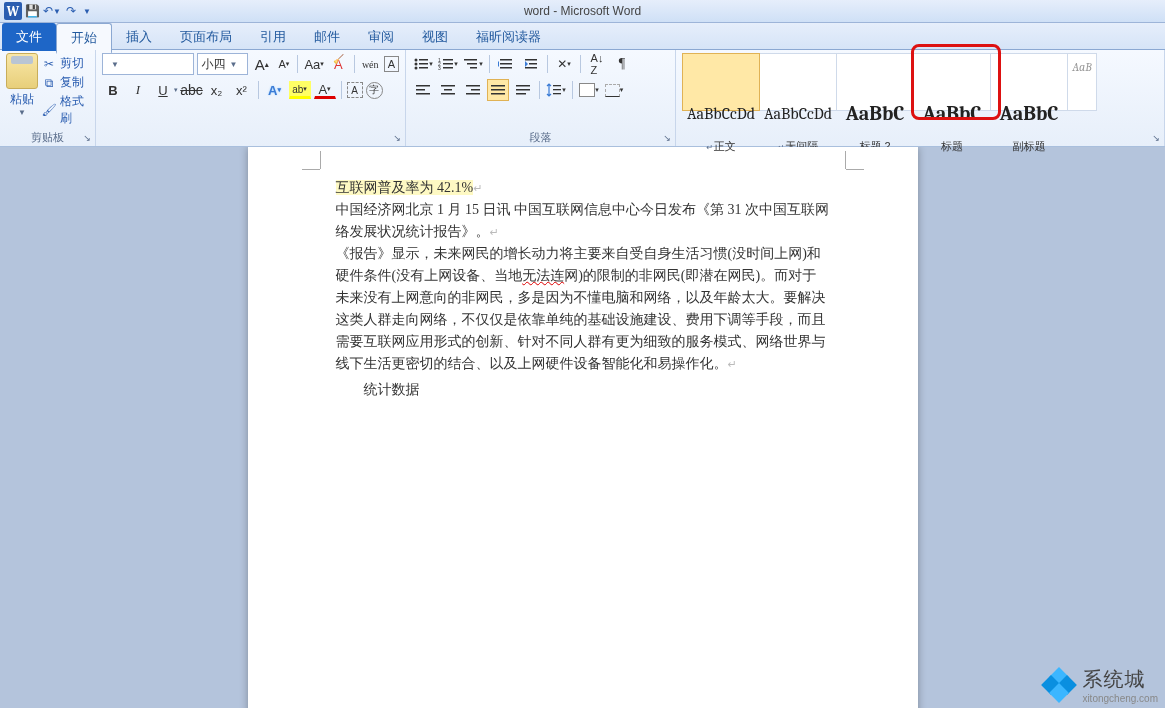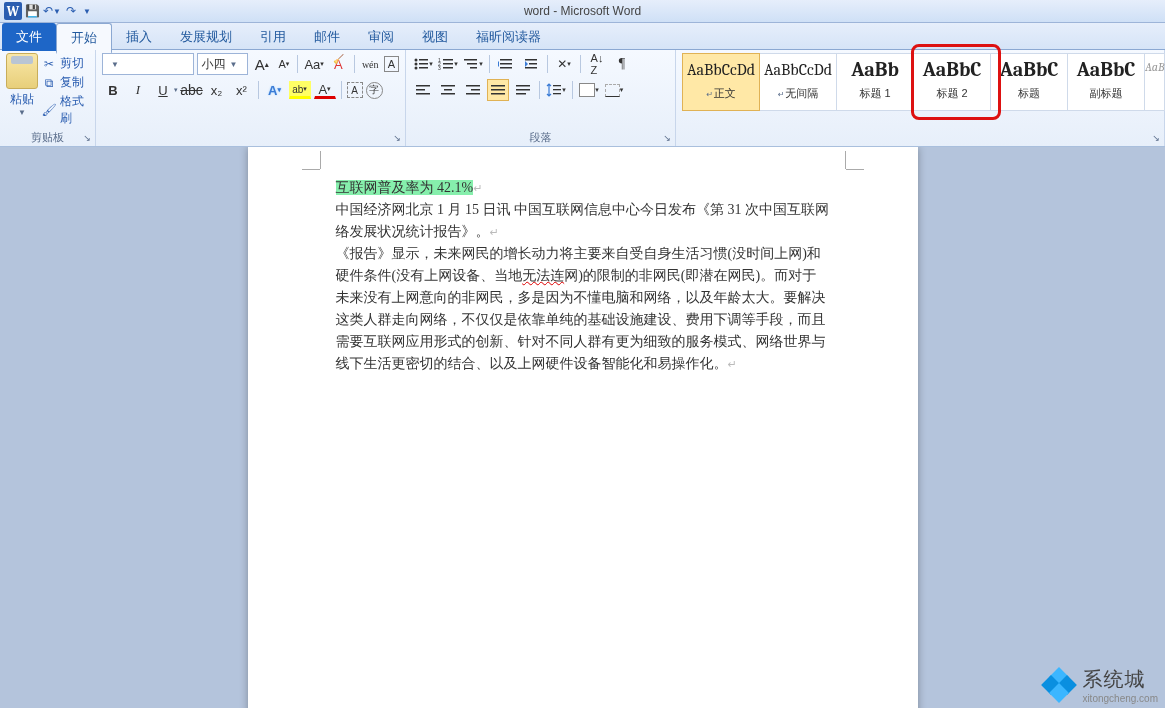--- a/index.html
+++ b/index.html
@@ -30,35 +30,35 @@
   .combo .drop{margin-left:4px;font-size:8px;color:#5a6d8b;}
   .rb{width:20px;height:20px;display:flex;align-items:center;justify-content:center;font-size:13px;color:#333;cursor:default;border:1px solid transparent;}
   .rb.small{width:16px;font-size:11px;}
   .rb.tog{border:1px solid transparent;}
   .rb.tog.active{background:#ffe8a6;border:1px solid #e0b255;}
   .para-rows{display:flex;flex-direction:column;gap:4px;}
   .para-row{display:flex;align-items:center;gap:3px;}
   .styles-gallery{display:flex;gap:0;}
   .style-item{width:78px;height:58px;border:1px solid #cfdaea;background:#fff;margin-right:-1px;text-align:center;padding-top:6px;box-sizing:border-box;position:relative;}
   .style-item.sel{background:#ffe8a6;border:1px solid #e0b255;z-index:1;}
-  .style-preview{font-size:16px;font-family:Cambria,"Times New Roman",serif;color:#222;line-height:20px;}
+  .style-preview{font-size:16px;font-family:Cambria,"Times New Roman",serif;color:#222;line-height:20px;margin-top:44px;}
   .style-preview.big{font-size:20px;font-weight:bold;}
-  .style-name{font-size:11px;color:#333;margin-top:6px;}
+  .style-name{font-size:11px;color:#333;margin-top:15px;}
   .style-arrow{font-size:8px;color:#5a6d8b;margin-right:1px;}
   .doc-area{background:#b4c4dc;height:565px;overflow:hidden;text-align:center;}
   .page{width:670px;background:#fff;margin:0 auto;min-height:900px;box-shadow:0 0 8px rgba(0,0,0,0.3);text-align:left;padding:30px 88px 40px 88px;box-sizing:border-box;position:relative;}
   .corner{position:absolute;width:18px;height:18px;}
   .corner::before{content:"";position:absolute;background:#aaa;}
   .corner::after{content:"";position:absolute;background:#aaa;}
   .corner.tl{top:22px;left:72px;} .corner.tl::before{width:18px;height:1px;top:0;left:-18px;} .corner.tl::after{width:1px;height:18px;top:-18px;left:0;}
   .corner.tr{top:22px;right:72px;} .corner.tr::before{width:18px;height:1px;top:0;right:-18px;} .corner.tr::after{width:1px;height:18px;top:-18px;right:0;}
   .dot{color:#888;font-size:10px;vertical-align:middle;}
   h1.art{font-family:"SimSun","Songti SC",serif;font-size:28px;font-weight:bold;margin:28px 0 16px 0;}
   h1.art .ret{font-size:12px;color:#999;font-weight:normal;margin-left:4px;}
-  .sel-text{background:#86efac;display:inline;}
+  .sel-text{background:#fef9c3;display:inline;}
   .body-p{font-family:"SimSun","Songti SC",serif;font-size:14px;line-height:22px;margin:0;}
   .body-p .ret{color:#bbb;font-size:11px;}
   .squig{text-decoration:underline wavy #d00 1px;}
   .redmark{position:absolute;border:3px solid #d11;border-radius:8px;pointer-events:none;}
   .watermark{position:absolute;right:7px;bottom:4px;display:flex;align-items:center;gap:6px;}
   .wm-ico{width:34px;height:34px;position:relative;}
   .wm-ico span{position:absolute;width:14px;height:14px;transform:rotate(45deg);}
   .wm-txt1{font-size:20px;color:#444;letter-spacing:1px;}
   .wm-txt2{font-size:10px;color:#888;display:block;}
   .sep{width:1px;height:18px;background:#b8c8e0;margin:0 2px;}
@@ -81,21 +81,21 @@
       </div>
     <div class="qat-btn qat-drop">▼</div>
   </div>
   <div class="title-center">word  -  Microsoft Word</div>
 </div>
 
 <div class="tabs">
   <div class="file-tab">文件</div>
   <div class="rtab active">开始</div>
   <div class="rtab">插入</div>
-  <div class="rtab">发展规划</div>
+  <div class="rtab">页面布局</div>
   <div class="rtab">引用</div>
   <div class="rtab">邮件</div>
   <div class="rtab">审阅</div>
   <div class="rtab">视图</div>
   <div class="rtab">福昕阅读器</div>
 </div>
 
 <div class="ribbon">
 
   <div class="group" style="width:96px">
@@ -303,24 +303,20 @@
       <div class="styles-gallery">
         <div class="style-item sel">
           <div class="style-preview">AaBbCcDd</div>
           <div class="style-name"><span class="style-arrow">↵</span><span>正文</span></div>
         </div>
         <div class="style-item">
           <div class="style-preview">AaBbCcDd</div>
           <div class="style-name"><span class="style-arrow">↵</span><span>无间隔</span></div>
         </div>
         <div class="style-item">
-          <div class="style-preview big">AaBb</div>
-          <div class="style-name">标题 1</div>
-        </div>
-        <div class="style-item">
           <div class="style-preview big">AaBbC</div>
           <div class="style-name">标题 2</div>
         </div>
         <div class="style-item">
           <div class="style-preview big">AaBbC</div>
           <div class="style-name">标题</div>
         </div>
         <div class="style-item">
           <div class="style-preview big">AaBbC</div>
           <div class="style-name">副标题</div>
@@ -338,20 +334,21 @@
   <div class="page">
     <div class="corner tl"></div>
     <div class="corner tr"></div>
 
 
     <p class="body-p">
       <span class="sel-text">互联网普及率为 42.1%</span><span class="ret">↵</span>
     </p>
     <p class="body-p"><span>中国经济网北京 1 月 15 日讯  中国互联网信息中心今日发布《第 31 次中国互联网络发展状况统计报告》。</span><span class="ret">↵</span></p>
     <p class="body-p"><span>《报告》显示，未来网民的增长动力将主要来自受自身生活习惯(没时间上网)和硬件条件(没有上网设备、当地</span><span class="squig">无法连</span><span>网)的限制的非网民(即潜在网民)。而对于未来没有上网意向的非网民，多是因为不懂电脑和网络，以及年龄太大。要解决这类人群走向网络，不仅仅是依靠单纯的基础设施建设、费用下调等手段，而且需要互联网应用形式的创新、针对不同人群有更为细致的服务模式、网络世界与线下生活更密切的结合、以及上网硬件设备智能化和易操作化。</span><span class="ret">↵</span></p>
+    <p class="body-p" style="margin-top:4px">　　<span>统计数据</span></p>
   </div>
 </div>
 
 <div class="watermark">
   <div class="wm-ico">
     <span style="background:#3bb6ff;top:2px;left:10px"></span>
     <span style="background:#0a8fe0;top:10px;left:2px"></span>
     <span style="background:#0a8fe0;top:10px;left:18px"></span>
     <span style="background:#3bb6ff;top:18px;left:10px"></span>
   </div>

